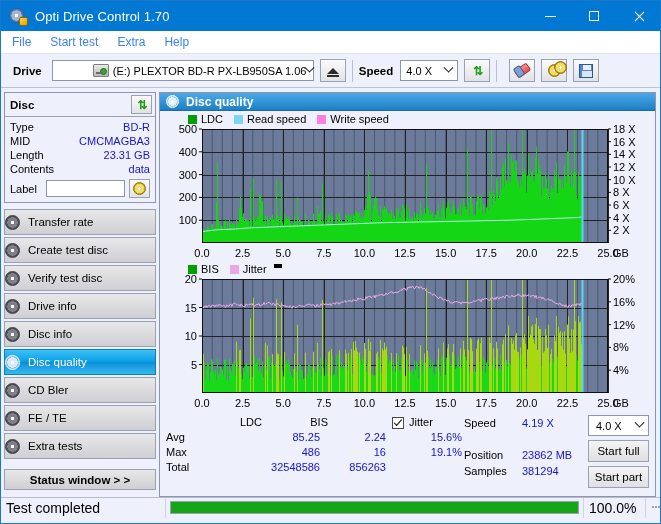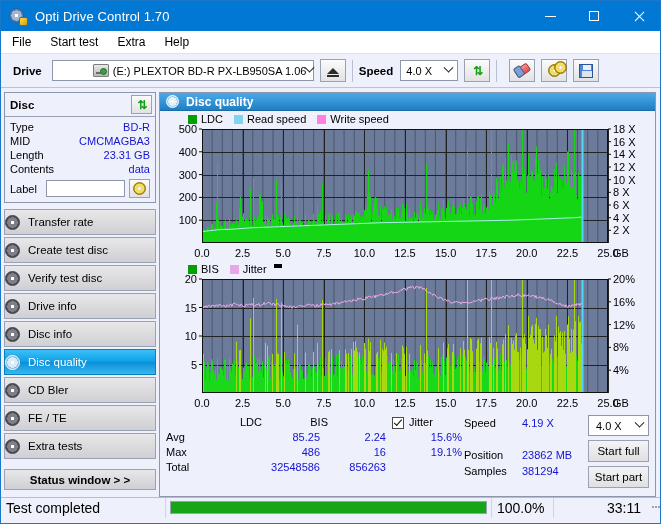--- a/index.html
+++ b/index.html
@@ -74,21 +74,21 @@
   .menubar {
     height: 23px;
     background: #ffffff;
     display: flex;
     align-items: center;
     padding-left: 9px;
     border-bottom: 1px solid #dfe3ef;
   }
   .menu-item {
     font-size: 12px;
-    color: #000000;
+    color: #3b82f6;
     padding: 2px 9px 3px 2px;
     margin-right: 8px;
     cursor: default;
   }
 
   
   .drivebar {
     height: 34px;
     background: #eef0fb;
     display: flex;
@@ -1534,20 +1534,19 @@
   </div>
 
   <div class="statusbar">
     <div class="sb-cell sb-msg">Test completed</div>
     <div class="sb-cell sb-prog">
       <div class="progress">
           <i id="progfill" style="width: 100%;"></i>
         </div>
     </div>
     <div class="sb-cell sb-pct">100.0%</div>
-    <div class="sb-cell sb-time">33:11</div>
     <div class="grip">
         <span></span>
         <span></span>
         <span></span>
       </div>
   </div>
 </div>
 
 </body></html>

